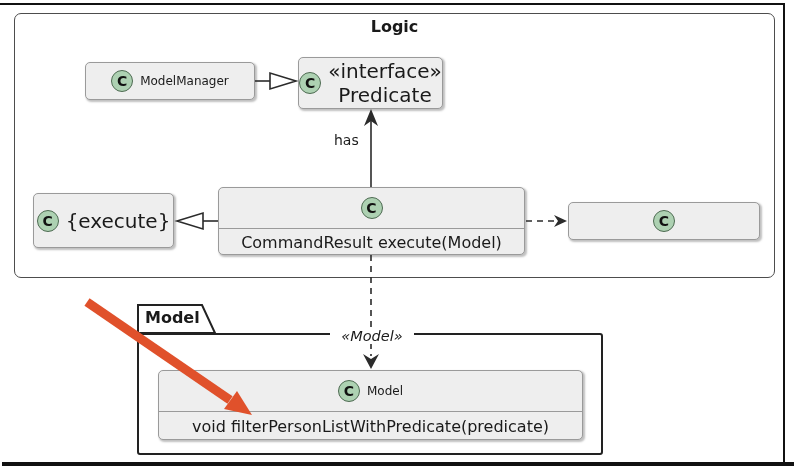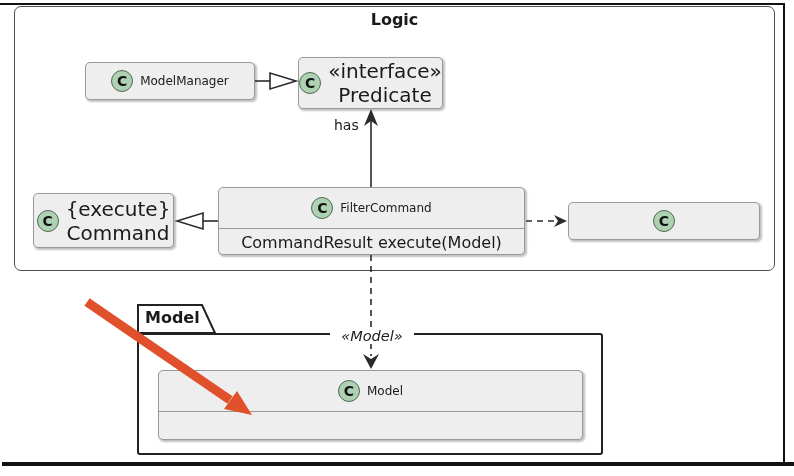--- a/index.html
+++ b/index.html
@@ -69,21 +69,21 @@
   }
   svg.layer{position:absolute;left:0;top:0;pointer-events:none;}
 </style>
 </head>
 <body>
 
 <div class="abs frame-line" style="left:0;top:3px;width:785px;height:2px;"></div>
 <div class="abs frame-line" style="left:783px;top:3px;width:2px;height:461px;"></div>
 <div class="abs frame-line" style="left:2px;top:462px;width:792px;height:4px;"></div>
 
-<div class="abs package" style="left:14px;top:6px;width:761px;height:265px;">
+<div class="abs package" style="left:14px;top:13px;width:761px;height:265px;">
   <div class="package-title">Logic</div>
 </div>
 
 <div class="abs model-body" style="left:137px;top:333px;width:466px;height:122px;"></div>
 <svg class="layer" width="794" height="476">
   <polygon points="138,305 202,305 215,333 138,333" style="fill:#ffffff;stroke:var(--model-package-border);stroke-width:2"></polygon>
 </svg>
 <div class="abs model-tab-label" style="left:138px;top:304px;width:70px;height:28px;">Model</div>
 
 <div class="abs uml-box" style="left:85px;top:62px;width:170px;height:38px;">
@@ -101,44 +101,43 @@
       <span>Predicate</span>
     </span>
   </div>
 </div>
 
 <div class="abs uml-box" style="left:33px;top:193px;width:141px;height:55px;">
   <div class="uml-head">
     <span class="cicon">C</span>
     <span class="two-line">
       <span>{execute}</span><br>
-      <span>Command</span>
     </span>
   </div>
 </div>
 
 <div class="abs uml-box with-method" style="left:218px;top:187px;width:307px;height:68px;">
   <div class="uml-head">
     <span class="cicon">C</span>
-    <span class="cname">FilterCommand</span>
   </div>
   <div class="uml-method" style="height:26px;">CommandResult execute(Model)</div>
 </div>
 
 <div class="abs uml-box" style="left:568px;top:202px;width:192px;height:38px;">
   <div class="uml-head" style="gap:4px;">
     <span class="cicon">C</span>
   </div>
 </div>
 
 <div class="abs uml-box with-method" style="left:158px;top:370px;width:425px;height:70px;">
   <div class="uml-head">
     <span class="cicon">C</span>
     <span class="cname">Model</span>
   </div>
+  <div class="uml-method" style="height:28px;">void filterPersonListWithPredicate(predicate)</div>
 </div>
 
 <svg class="layer" width="794" height="476">
   
   <g>
     <line x1="255" y1="81" x2="270" y2="81" style="stroke:var(--connector);stroke-width:1.6"></line>
     <polygon points="270,73 270,89 296,81" style="fill:#ffffff;stroke:var(--connector);stroke-width:1.6"></polygon>
   </g>
    Predicate (has) --&gt;
   <g>
@@ -155,19 +154,19 @@
     <line x1="526" y1="221" x2="556" y2="221" style="stroke:var(--connector);stroke-width:1.6;stroke-dasharray:6 5"></line>
     <polygon points="567,221 554,215 558,221 554,227" style="fill:var(--connector)"></polygon>
   </g>
   
   <g>
     <line x1="371" y1="255" x2="371" y2="356" style="stroke:var(--connector);stroke-width:1.6;stroke-dasharray:6 5"></line>
     <polygon points="371,369 363,354 371,359 379,354" style="fill:var(--connector)"></polygon>
   </g>
 </svg>
 
-<div class="abs edge-label" style="left:334px;top:117px;">has</div>
+<div class="abs edge-label" style="left:334px;top:132px;">has</div>
 <div class="abs stereo-label" style="left:330px;top:328px;width:84px;">«Model»</div>
 
 <svg class="layer" width="794" height="476" style="z-index:10;">
   <line x1="87" y1="302" x2="230" y2="400" style="stroke:var(--annotation-arrow);stroke-width:9"></line>
   <polygon points="252,415 224,409 237,391" style="fill:var(--annotation-arrow)"></polygon>
 </svg>
 
 </body></html>

